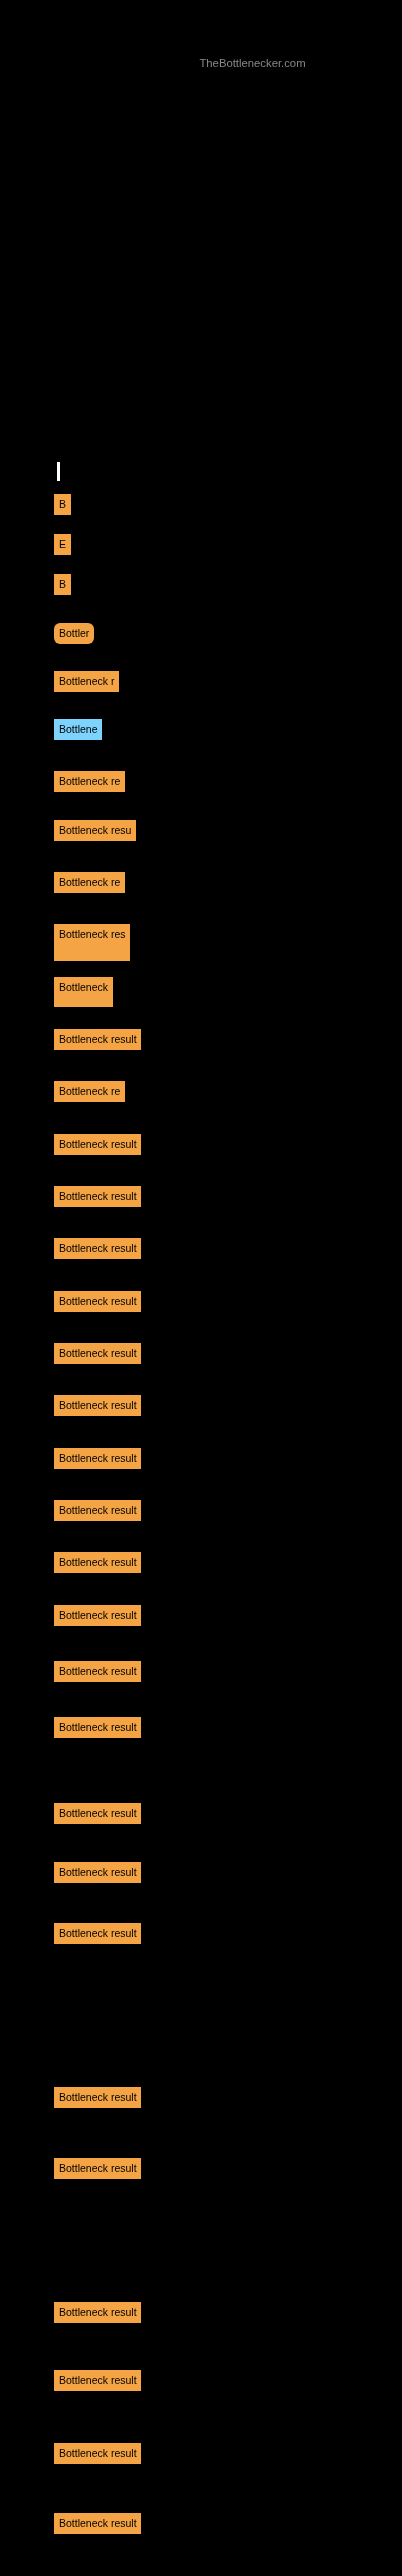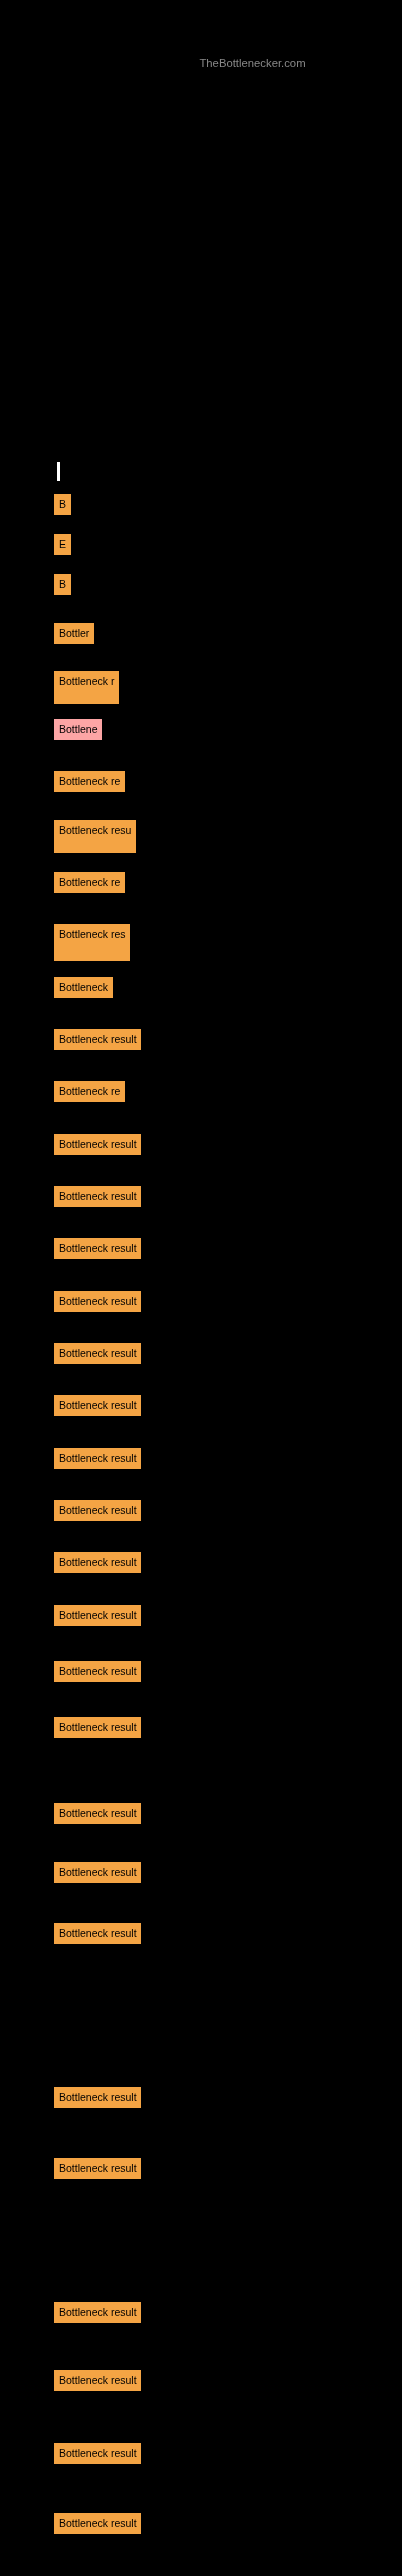--- a/index.html
+++ b/index.html
@@ -39,28 +39,28 @@
 <body>
 
 <span class="site-title">TheBottlenecker.com</span>
 
 <div class="cursor-bar"></div>
 
 <div id="results-wrapper">
     <div style="position: absolute; top: 443px; left: 3.2px; background-color: rgb(244, 164, 68); color: rgb(0, 0, 0); font-size: 10.5px; padding: 3.2px 4.8px; max-width: 17.7px; overflow: hidden; white-space: nowrap; display: inline-block; height: 21px; line-height: 14.5px;">B</div>
     <div style="position: absolute; top: 483px; left: 3.2px; background-color: rgb(244, 164, 68); color: rgb(0, 0, 0); font-size: 10.5px; padding: 3.2px 4.8px; max-width: 17.7px; overflow: hidden; white-space: nowrap; display: inline-block; height: 21px; line-height: 14.5px;">E</div>
     <div style="position: absolute; top: 523px; left: 3.2px; background-color: rgb(244, 164, 68); color: rgb(0, 0, 0); font-size: 10.5px; padding: 3.2px 4.8px; max-width: 17.7px; overflow: hidden; white-space: nowrap; display: inline-block; height: 21px; line-height: 14.5px;">B</div>
-    <div style="position: absolute; top: 572px; left: 3.2px; background-color: rgb(244, 164, 68); color: rgb(0, 0, 0); font-size: 10.5px; padding: 3.2px 4.8px; max-width: 47px; overflow: hidden; white-space: nowrap; display: inline-block; height: 21px; line-height: 14.5px;">Bottler</div>
-    <div style="position: absolute; top: 620px; left: 3.2px; background-color: rgb(244, 164, 68); color: rgb(0, 0, 0); font-size: 10.5px; padding: 3.2px 4.8px; max-width: 76px; overflow: hidden; white-space: nowrap; display: inline-block; height: 33px; line-height: 14.5px;">Bottleneck r</div>
-    <div style="position: absolute; top: 668px; left: 3.2px; background-color: #fca5a5; color: rgb(0, 0, 0); font-size: 10.5px; padding: 3.2px 4.8px; max-width: 60px; overflow: hidden; white-space: nowrap; display: inline-block; height: 21px; line-height: 14.5px; text-align: center;">Bottlene</div>
+    <div style="position: absolute; top: 572px; left: 3.2px; background-color: rgb(244, 164, 68); color: rgb(0, 0, 0); font-size: 10.5px; padding: 3.2px 4.8px; max-width: 47px; overflow: hidden; white-space: nowrap; display: inline-block; height: 21px; line-height: 14.5px; border-radius: 6px;">Bottler</div>
+    <div style="position: absolute; top: 620px; left: 3.2px; background-color: rgb(244, 164, 68); color: rgb(0, 0, 0); font-size: 10.5px; padding: 3.2px 4.8px; max-width: 76px; overflow: hidden; white-space: nowrap; display: inline-block; height: 21px; line-height: 14.5px;">Bottleneck r</div>
+    <div style="position: absolute; top: 668px; left: 3.2px; background-color: #7dd3fc; color: rgb(0, 0, 0); font-size: 10.5px; padding: 3.2px 4.8px; max-width: 60px; overflow: hidden; white-space: nowrap; display: inline-block; height: 21px; line-height: 14.5px; text-align: center;">Bottlene</div>
     <div style="position: absolute; top: 720px; left: 3.2px; background-color: rgb(244, 164, 68); color: rgb(0, 0, 0); font-size: 10.5px; padding: 3.2px 4.8px; max-width: 85px; overflow: hidden; white-space: nowrap; display: inline-block; height: 21px; line-height: 14.5px;">Bottleneck re</div>
-    <div style="position: absolute; top: 769px; left: 3.2px; background-color: rgb(244, 164, 68); color: rgb(0, 0, 0); font-size: 10.5px; padding: 3.2px 4.8px; max-width: 98px; overflow: hidden; white-space: nowrap; display: inline-block; height: 33px; line-height: 14.5px; text-align: right;">Bottleneck resu</div>
+    <div style="position: absolute; top: 769px; left: 3.2px; background-color: rgb(244, 164, 68); color: rgb(0, 0, 0); font-size: 10.5px; padding: 3.2px 4.8px; max-width: 98px; overflow: hidden; white-space: nowrap; display: inline-block; height: 21px; line-height: 14.5px; text-align: right;">Bottleneck resu</div>
     <div style="position: absolute; top: 821px; left: 3.2px; background-color: rgb(244, 164, 68); color: rgb(0, 0, 0); font-size: 10.5px; padding: 3.2px 4.8px; max-width: 85px; overflow: hidden; white-space: nowrap; display: inline-block; height: 21px; line-height: 14.5px;">Bottleneck re</div>
     <div style="position: absolute; top: 873px; left: 3.2px; background-color: rgb(244, 164, 68); color: rgb(0, 0, 0); font-size: 10.5px; padding: 3.2px 4.8px; max-width: 90px; overflow: hidden; white-space: nowrap; display: inline-block; height: 37px; line-height: 14.5px;">Bottleneck res</div>
-    <div style="position: absolute; top: 926px; left: 3.2px; background-color: rgb(244, 164, 68); color: rgb(0, 0, 0); font-size: 10.5px; padding: 3.2px 4.8px; max-width: 68px; overflow: hidden; white-space: nowrap; display: inline-block; height: 21px; line-height: 14.5px;">Bottleneck</div>
+    <div style="position: absolute; top: 926px; left: 3.2px; background-color: rgb(244, 164, 68); color: rgb(0, 0, 0); font-size: 10.5px; padding: 3.2px 4.8px; max-width: 68px; overflow: hidden; white-space: nowrap; display: inline-block; height: 30px; line-height: 14.5px;">Bottleneck</div>
     <div style="position: absolute; top: 978px; left: 3.2px; background-color: rgb(244, 164, 68); color: rgb(0, 0, 0); font-size: 10.5px; padding: 3.2px 4.8px; max-width: 113px; overflow: hidden; white-space: nowrap; display: inline-block; height: 21px; line-height: 14.5px;">Bottleneck result</div>
     <div style="position: absolute; top: 1030px; left: 3.2px; background-color: rgb(244, 164, 68); color: rgb(0, 0, 0); font-size: 10.5px; padding: 3.2px 4.8px; max-width: 85px; overflow: hidden; white-space: nowrap; display: inline-block; height: 21px; line-height: 14.5px;">Bottleneck re</div>
     <div style="position: absolute; top: 1083px; left: 3.2px; background-color: rgb(244, 164, 68); color: rgb(0, 0, 0); font-size: 10.5px; padding: 3.2px 4.8px; max-width: 113px; overflow: hidden; white-space: nowrap; display: inline-block; height: 21px; line-height: 14.5px;">Bottleneck result</div>
     <div style="position: absolute; top: 1135px; left: 3.2px; background-color: rgb(244, 164, 68); color: rgb(0, 0, 0); font-size: 10.5px; padding: 3.2px 4.8px; max-width: 113px; overflow: hidden; white-space: nowrap; display: inline-block; height: 21px; line-height: 14.5px;">Bottleneck result</div>
     <div style="position: absolute; top: 1187px; left: 3.2px; background-color: rgb(244, 164, 68); color: rgb(0, 0, 0); font-size: 10.5px; padding: 3.2px 4.8px; max-width: 129px; overflow: hidden; white-space: nowrap; display: inline-block; height: 21px; line-height: 14.5px;">Bottleneck result</div>
     <div style="position: absolute; top: 1240px; left: 3.2px; background-color: rgb(244, 164, 68); color: rgb(0, 0, 0); font-size: 10.5px; padding: 3.2px 4.8px; max-width: 129px; overflow: hidden; white-space: nowrap; display: inline-block; height: 21px; line-height: 14.5px;">Bottleneck result</div>
     <div style="position: absolute; top: 1292px; left: 3.2px; background-color: rgb(244, 164, 68); color: rgb(0, 0, 0); font-size: 10.5px; padding: 3.2px 4.8px; max-width: 129px; overflow: hidden; white-space: nowrap; display: inline-block; height: 21px; line-height: 14.5px;">Bottleneck result</div>
     <div style="position: absolute; top: 1344px; left: 3.2px; background-color: rgb(244, 164, 68); color: rgb(0, 0, 0); font-size: 10.5px; padding: 3.2px 4.8px; max-width: 129px; overflow: hidden; white-space: nowrap; display: inline-block; height: 21px; line-height: 14.5px;">Bottleneck result</div>
     <div style="position: absolute; top: 1397px; left: 3.2px; background-color: rgb(244, 164, 68); color: rgb(0, 0, 0); font-size: 10.5px; padding: 3.2px 4.8px; max-width: 129px; overflow: hidden; white-space: nowrap; display: inline-block; height: 21px; line-height: 14.5px;">Bottleneck result</div>
     <div style="position: absolute; top: 1449px; left: 3.2px; background-color: rgb(244, 164, 68); color: rgb(0, 0, 0); font-size: 10.5px; padding: 3.2px 4.8px; max-width: 129px; overflow: hidden; white-space: nowrap; display: inline-block; height: 21px; line-height: 14.5px;">Bottleneck result</div>

